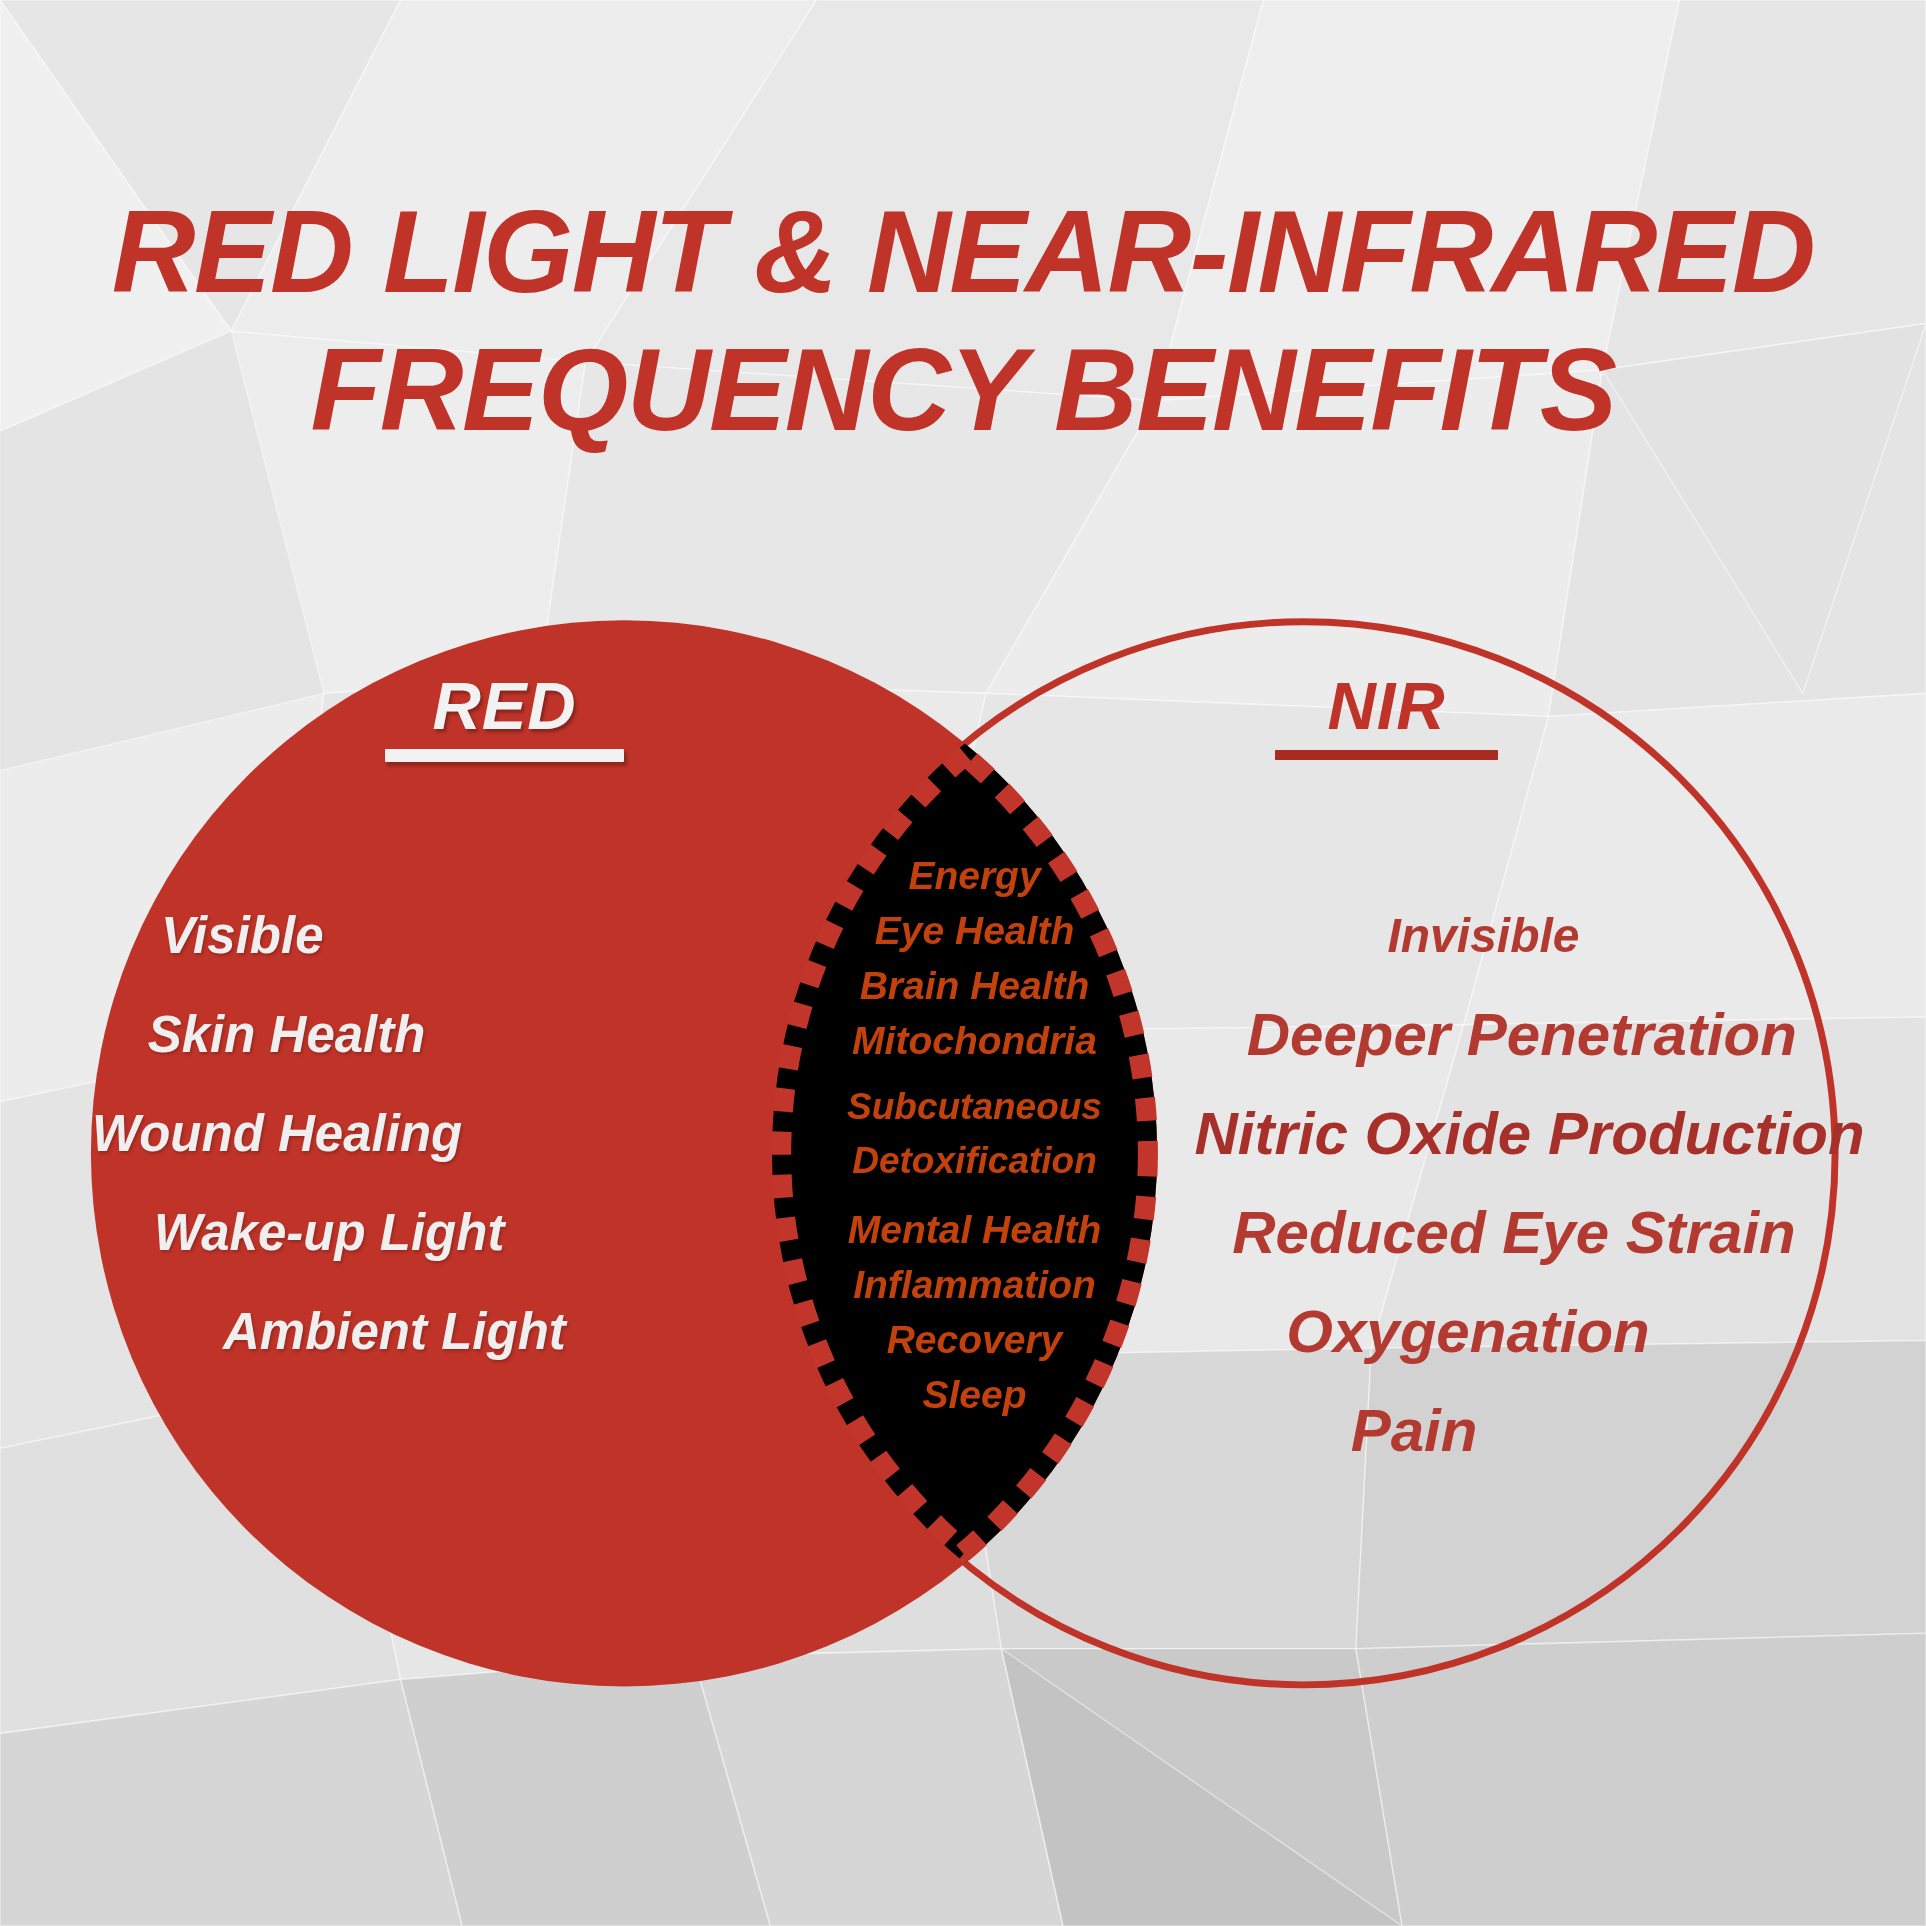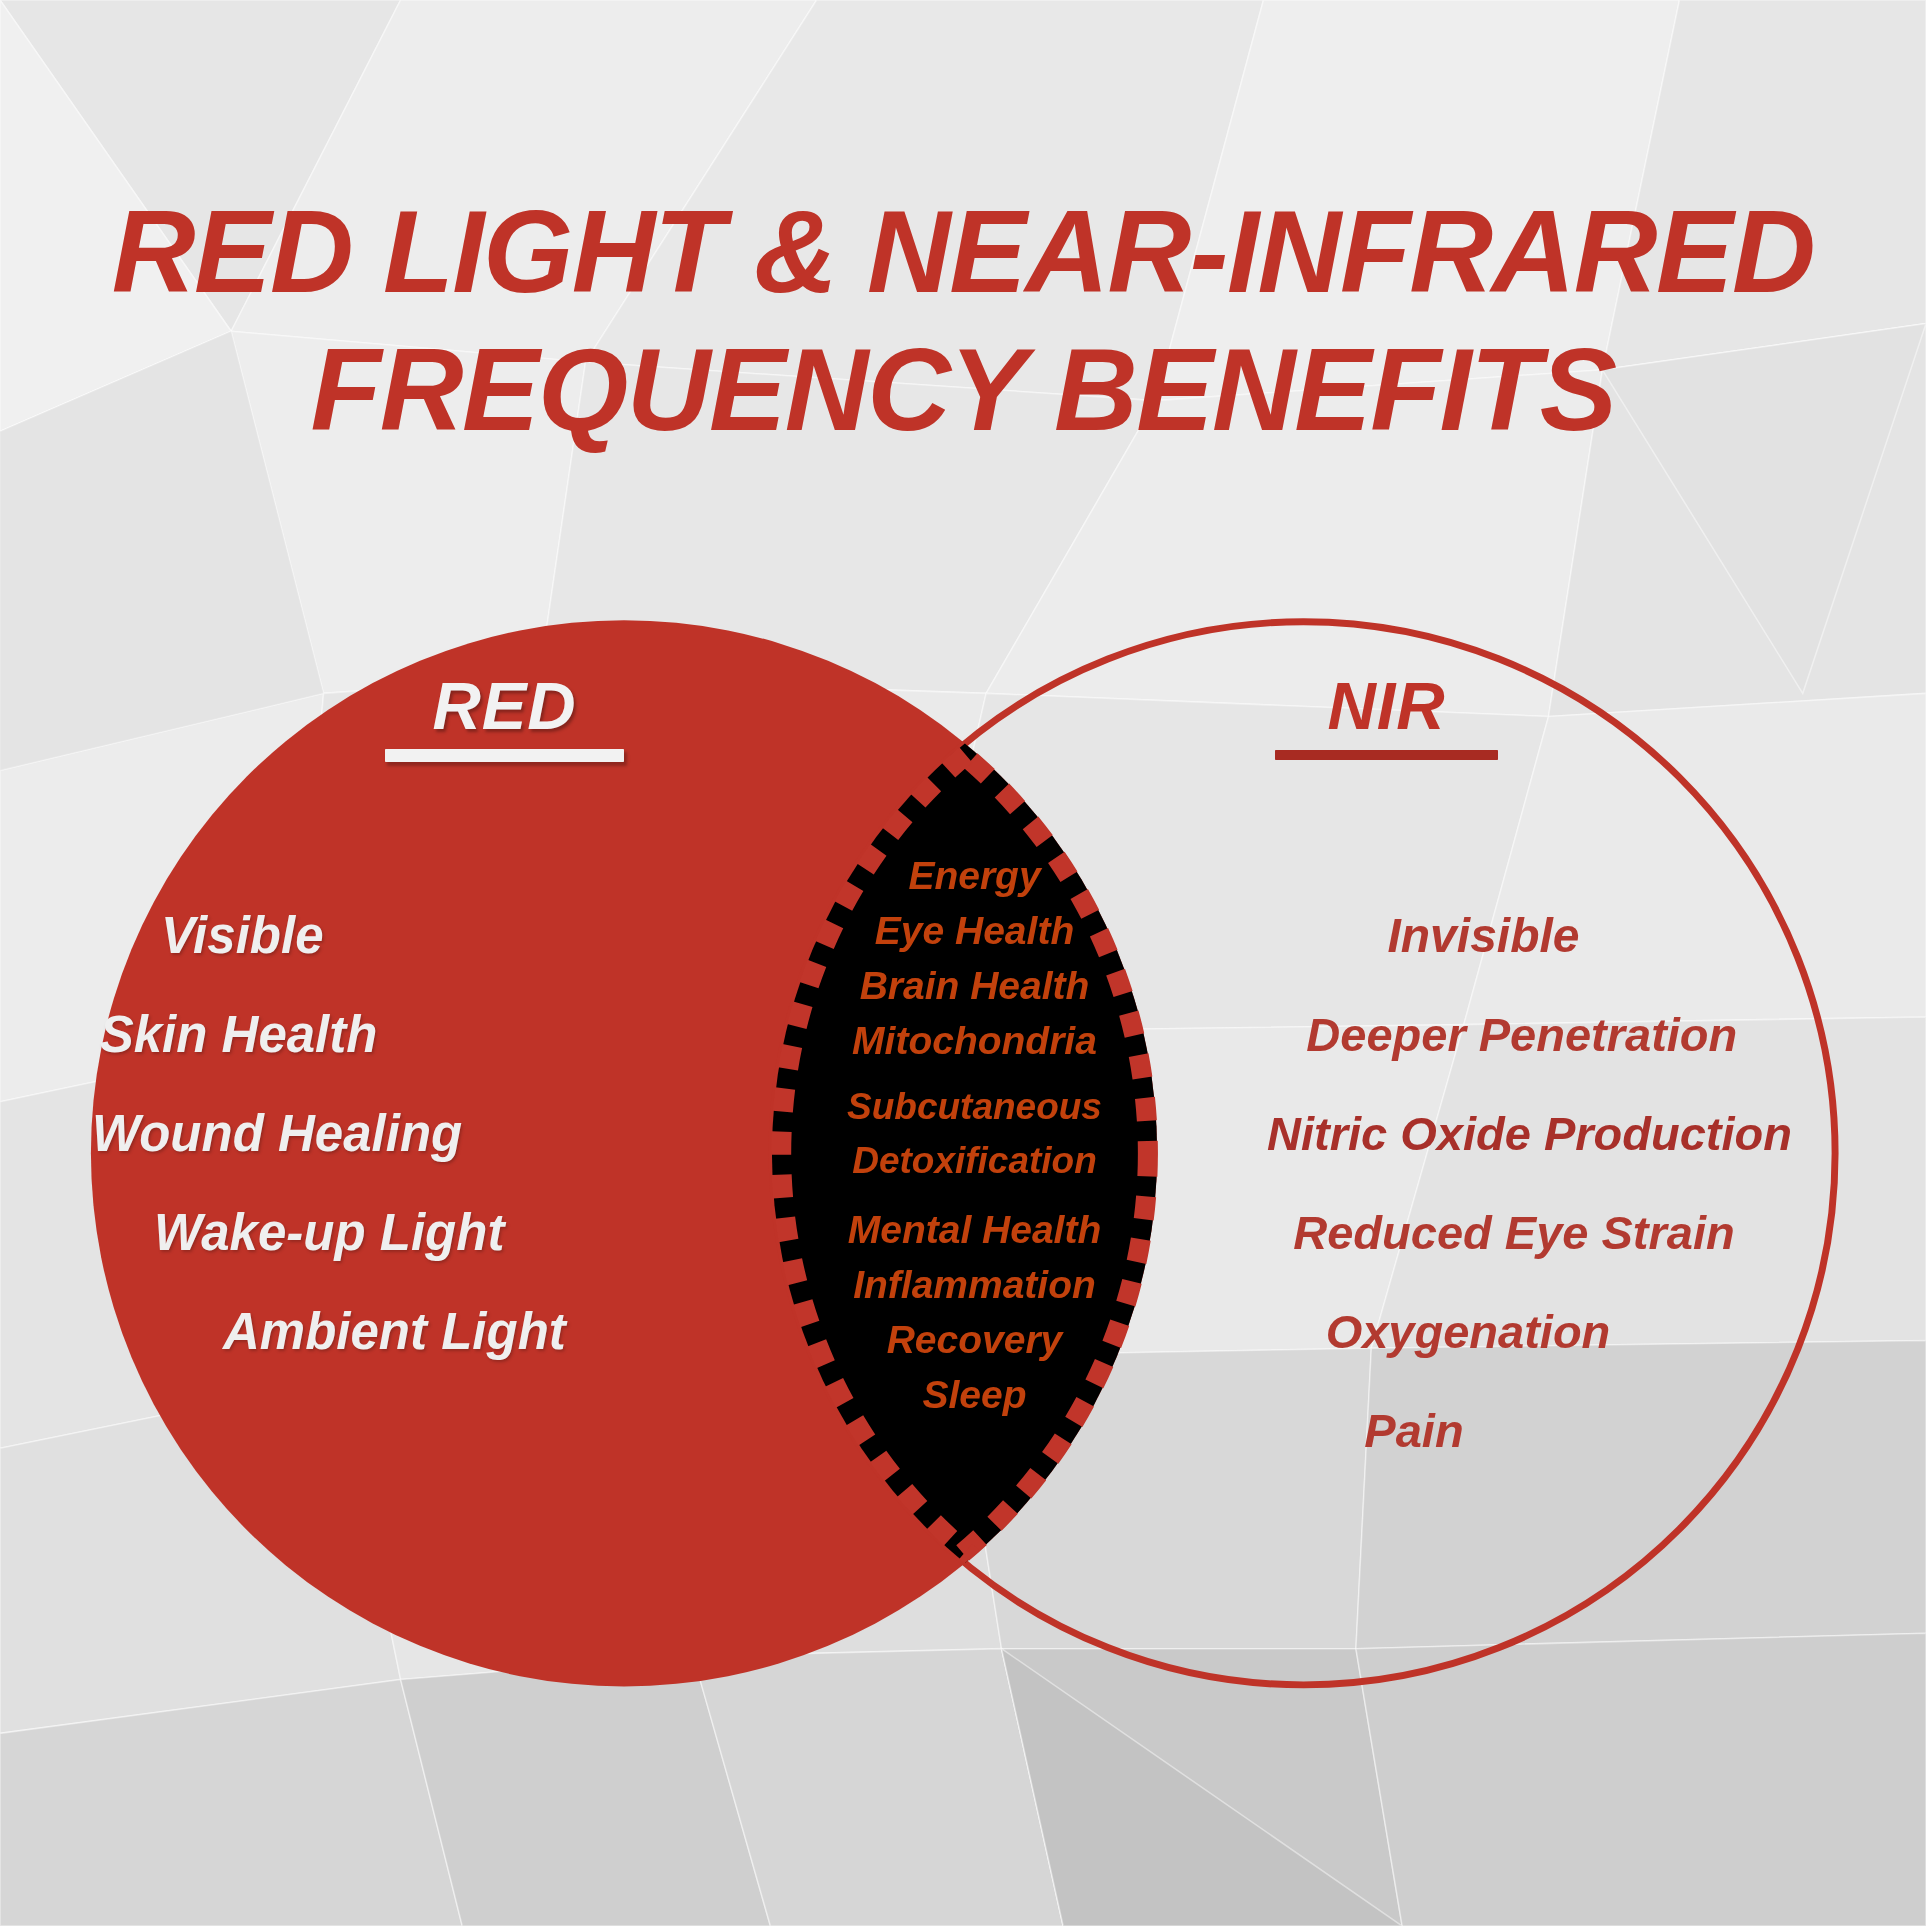--- a/index.html
+++ b/index.html
@@ -110,36 +110,36 @@
   #left-items .item {
     font-weight: bold;
     font-size: 51px;
     color: #efefef;
     text-shadow: 1.5px 2.3px 3.1px rgba(0,0,0,0.22);
     white-space: nowrap;
     height: 99px;
     line-height: 99px;
   }
   #left-items .item:nth-child(1) { padding-left: 69px; }
-  #left-items .item:nth-child(2) { padding-left: 7.7px; }
+  #left-items .item:nth-child(2) { padding-left: 7.7px; margin-left: 48px; }
   #left-items .item:nth-child(3) { padding-left: 0px; }
   #left-items .item:nth-child(4) { padding-left: 62px; }
   #left-items .item:nth-child(5) { padding-left: 131px; }
 
   
   #right-items {
     position: absolute;
     left: 1179px;
     top: 886px;
     width: 701px;
     text-align: center;
   }
   #right-items .item {
     font-weight: bold;
-    font-size: 47px;
+    font-size: 60px;
     color: #b23a30;
     white-space: nowrap;
     height: 99px;
     line-height: 99px;
   }
   #right-items .item:nth-child(1) { padding-right: 92px; font-size: 48px; }
   #right-items .item:nth-child(2) { padding-right: 15.4px; }
   #right-items .item:nth-child(3) { padding-right: 0px; color: #a8302a; }
   #right-items .item:nth-child(4) { padding-right: 31px; }
   #right-items .item:nth-child(5) { padding-right: 123px; }

